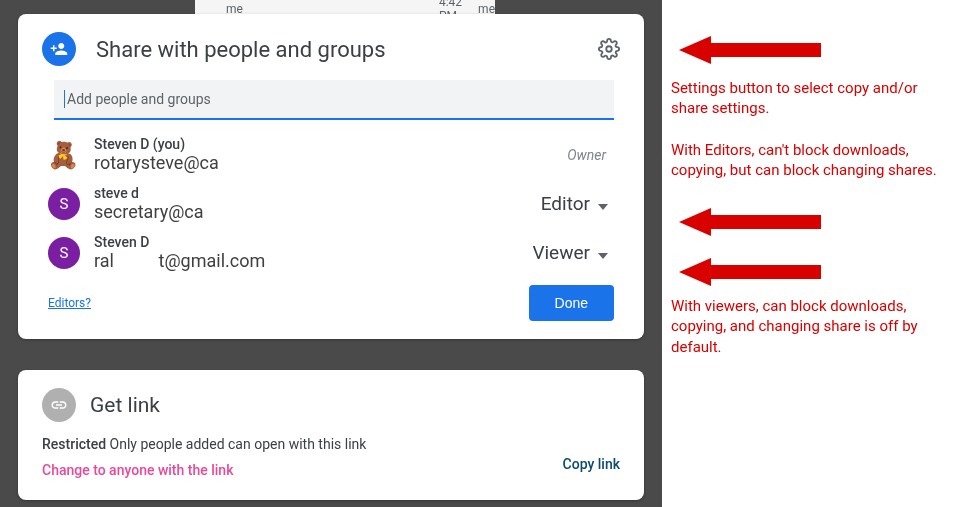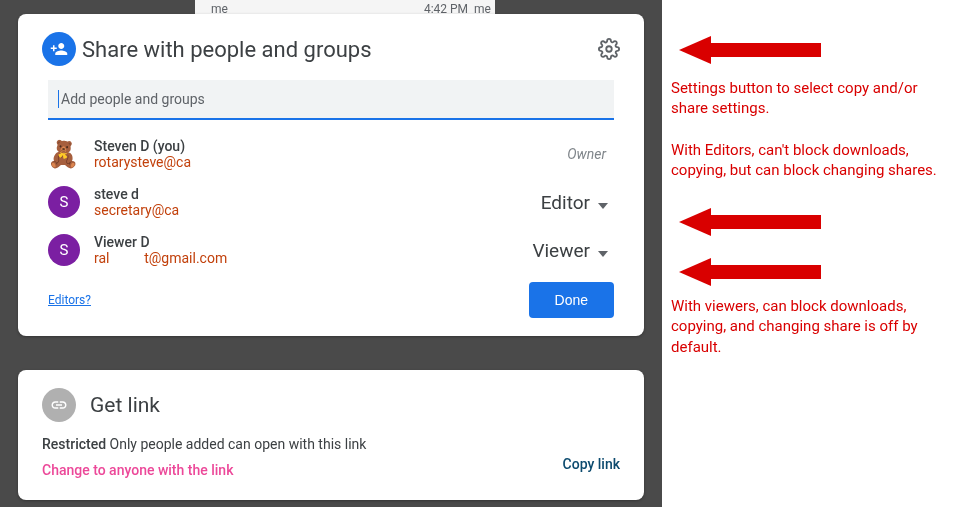--- a/index.html
+++ b/index.html
@@ -49,31 +49,31 @@
     align-items: center;
     justify-content: center;
     color: #fff;
     flex-shrink: 0;
   }
   .blue-bg { background: #1a73e8; }
   .grey-bg { background: #b0b0b0; }
   .share-title {
     font-size: 22px;
     color: #3c4043;
-    margin-left: 6px;
+    margin-left: 20px;
     flex: 1;
     font-weight: 400;
   }
   .gear {
     width: 22px; height: 22px;
     color: #5f6368;
     cursor: pointer;
   }
   .search-box {
-    margin: 14px 22px 10px 22px;
+    margin: 14px 22px 10px 28px;
     height: 40px;
     background: #f1f3f4;
     border-bottom: 2px solid #1a73e8;
     display: flex;
     align-items: center;
     padding: 12px 10px;
     font-size: 14px;
     color: #5f6368;
   }
   .search-caret {
@@ -94,21 +94,21 @@
     align-items: center;
     justify-content: center;
     font-size: 15px;
     color: #fff;
     flex-shrink: 0;
   }
   .avatar-purple { background: #7b1fa2; }
   .avatar-emoji { font-size: 26px; }
   .person-info { margin-left: 14px; flex: 1; }
   .person-name { font-size: 14px; color: #3c4043; font-weight: 500; }
-  .person-email { font-size: 14px; color: #c2410c; }
+  .person-email { font-size: 18px; color: #404040; }
   .role-static {
     font-size: 14px; color: #80868b; font-style: italic;
     padding-right: 8px;
   }
   .role-dd {
     display: flex; align-items: center;
     font-size: 19px; color: #3c4043;
     padding: 4px 6px; cursor: pointer;
   }
   .chev { margin-left: 8px; color: #5f6368; }
@@ -173,21 +173,21 @@
     position: absolute;
     color: #d90000; font-size: 15px;
     line-height: 1.35;
     width: 280px;
   }
 </style>
 </head>
 <body>
 
 <div class="backdrop">
-  <div class="bg-row" style="left:195px; top:0; width:300px;">
+  <div class="bg-row" style="left:195px; top:0; width:300px;padding-left:15px;">
     <span style="margin-left:16px;">me</span>
     <span style="margin-left:196px;">4:42 PM</span>
     <span style="margin-left:6px;">me</span>
   </div>
 </div>
 
 <div class="card share-card">
   <div class="share-header">
     <div class="circle-icon blue-bg">
       <svg width="18" height="18" viewBox="0 0 24 24" fill="#fff">
@@ -229,21 +229,21 @@
         <svg width="10" height="6" viewBox="0 0 10 6">
             <path d="M0 0l5 6 5-6z" fill="#5f6368"></path>
           </svg>
       </span>
     </div>
   </div>
 
   <div class="person-row">
     <div class="avatar avatar-purple">S</div>
     <div class="person-info">
-      <div class="person-name">Viewer D</div>
+      <div class="person-name">Steven D</div>
       <div class="person-email" style="white-space:pre;">ral          t@gmail.com</div>
     </div>
     <div class="role-dd">
       <span>Viewer</span>
       <span class="chev">
         <svg width="10" height="6" viewBox="0 0 10 6">
             <path d="M0 0l5 6 5-6z" fill="#5f6368"></path>
           </svg>
       </span>
     </div>

